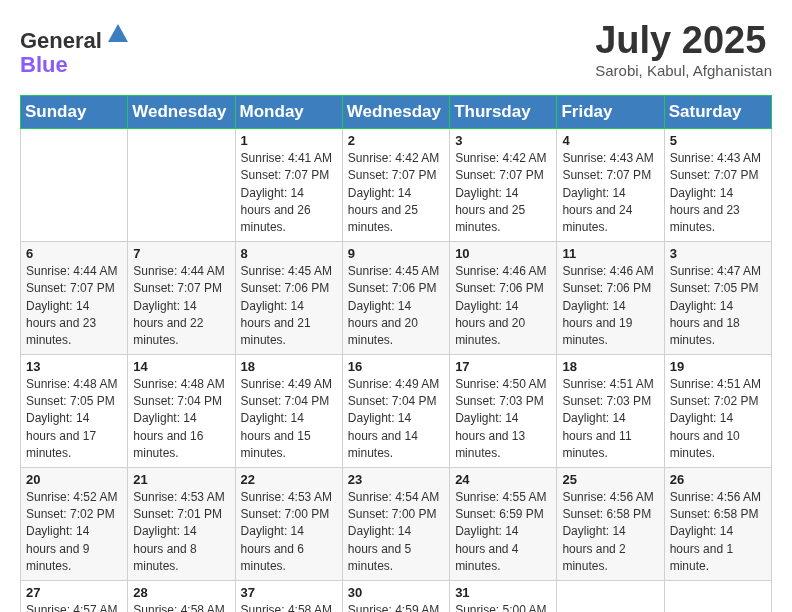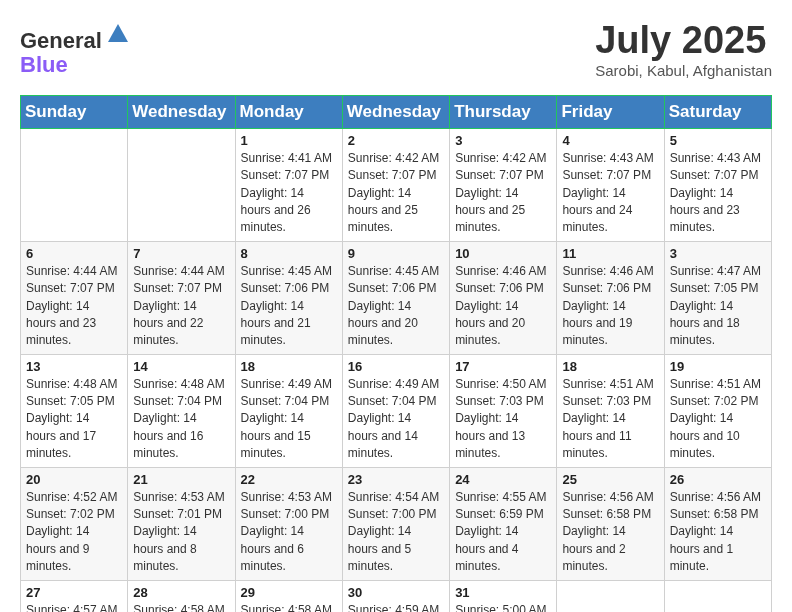--- a/index.html
+++ b/index.html
@@ -241,21 +241,21 @@
       <tr>
         <td>
           <span class="day-num">27</span>
           <div class="day-detail">Sunrise: 4:57 AM<br>Sunset: 6:57 PM<br>Daylight: 13 hours and 59 minutes.</div>
         </td>
         <td>
           <span class="day-num">28</span>
           <div class="day-detail">Sunrise: 4:58 AM<br>Sunset: 6:56 PM<br>Daylight: 13 hours and 58 minutes.</div>
         </td>
         <td>
-          <span class="day-num">29</span>
+          <span class="day-num">37</span>
           <div class="day-detail">Sunrise: 4:58 AM<br>Sunset: 6:55 PM<br>Daylight: 13 hours and 57 minutes.</div>
         </td>
         <td>
           <span class="day-num">30</span>
           <div class="day-detail">Sunrise: 4:59 AM<br>Sunset: 6:55 PM<br>Daylight: 13 hours and 55 minutes.</div>
         </td>
         <td>
           <span class="day-num">31</span>
           <div class="day-detail">Sunrise: 5:00 AM<br>Sunset: 6:54 PM<br>Daylight: 13 hours and 53 minutes.</div>
         </td>

